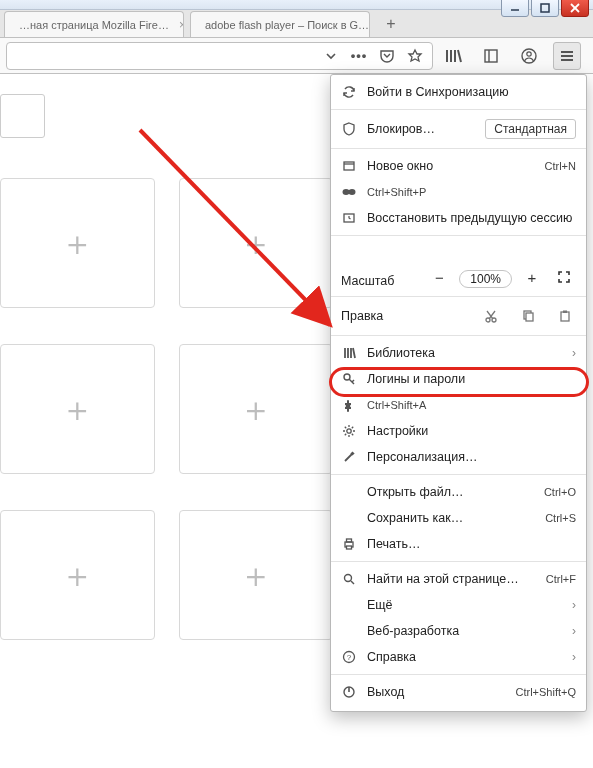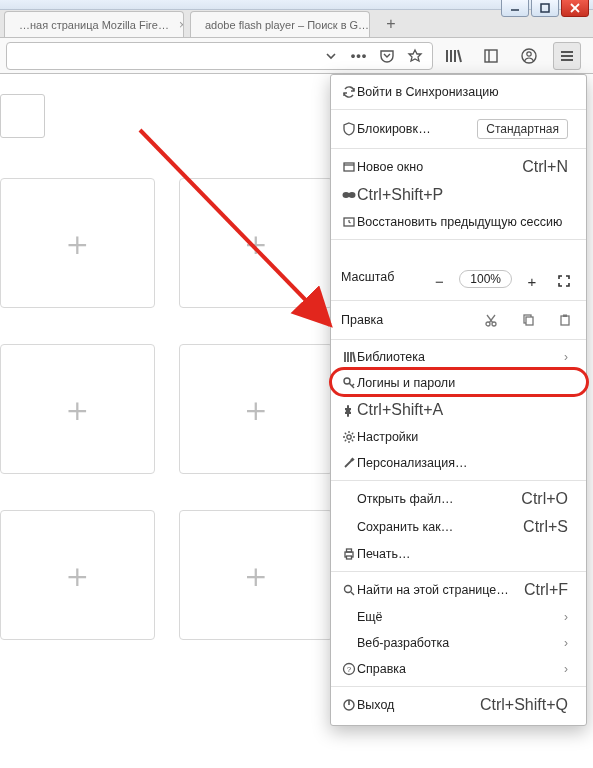--- a/index.html
+++ b/index.html
@@ -153,44 +153,45 @@
     width: 257px;
     background:#fff;
     border:1px solid #b8b8b8;
     box-shadow: 0 6px 18px rgba(0,0,0,.25);
     border-radius:3px;
     padding: 4px 0 6px 0;
   }
   .menu-row {
     display:flex;
     align-items:center;
-    padding: 5px 18px 5px 10px;
+    padding: 5px 10px 5px 10px;
+    gap: 10px;
     min-height: 26px;
     position: relative;
   }
   .menu-row .mi-icon {
     width:16px;height:16px;
     flex:none;
     display:flex;align-items:center;justify-content:center;
     color:#555;
   }
   .menu-row .mi-label { flex:1; font-size:12.5px; color:#222; white-space:nowrap; overflow:hidden; text-overflow:ellipsis;}
-  .menu-row .mi-accel { font-size:16px; color:#444; }
+  .menu-row .mi-accel { font-size:11px; color:#444; }
   .menu-row .mi-chevron { color:#888; font-size:12px;}
   .menu-row .pill {
     border:1px solid #c4c4c4; border-radius:3px;
     padding:2px 8px; font-size:12px; color:#333;margin-left:40px;
   }
   .menu-sep {
     height:1px;
     background:#e2e2e2;
     margin:4px 0;
   }
   .zoom-row {
-    display:flex; align-items:flex-start; padding:4px 10px; gap:8px;margin-top:26px;
+    display:flex; align-items:flex-end; padding:4px 10px; gap:8px;margin-top:26px;
   }
   .zoom-row .zlabel { flex:1; font-size:12.5px;}
   .zoom-btn {
     width:24px;height:22px;
     display:flex;align-items:center;justify-content:center;
     font-size:15px;color:#333;
   }
   .zoom-pct {
     border:1px solid #c4c4c4;border-radius:999px;
     padding:1px 10px;font-size:12px;min-width:46px;text-align:center;

